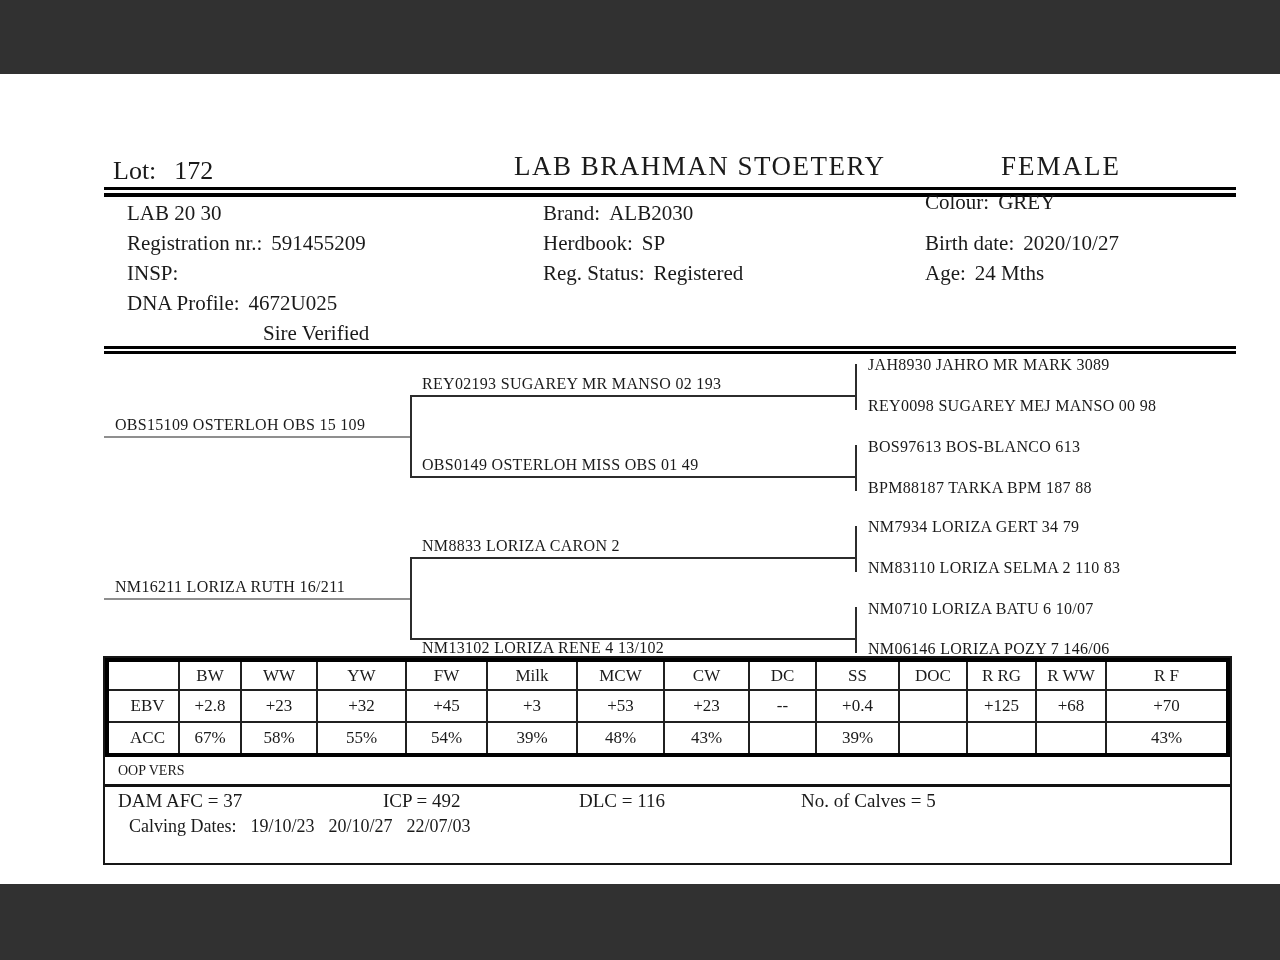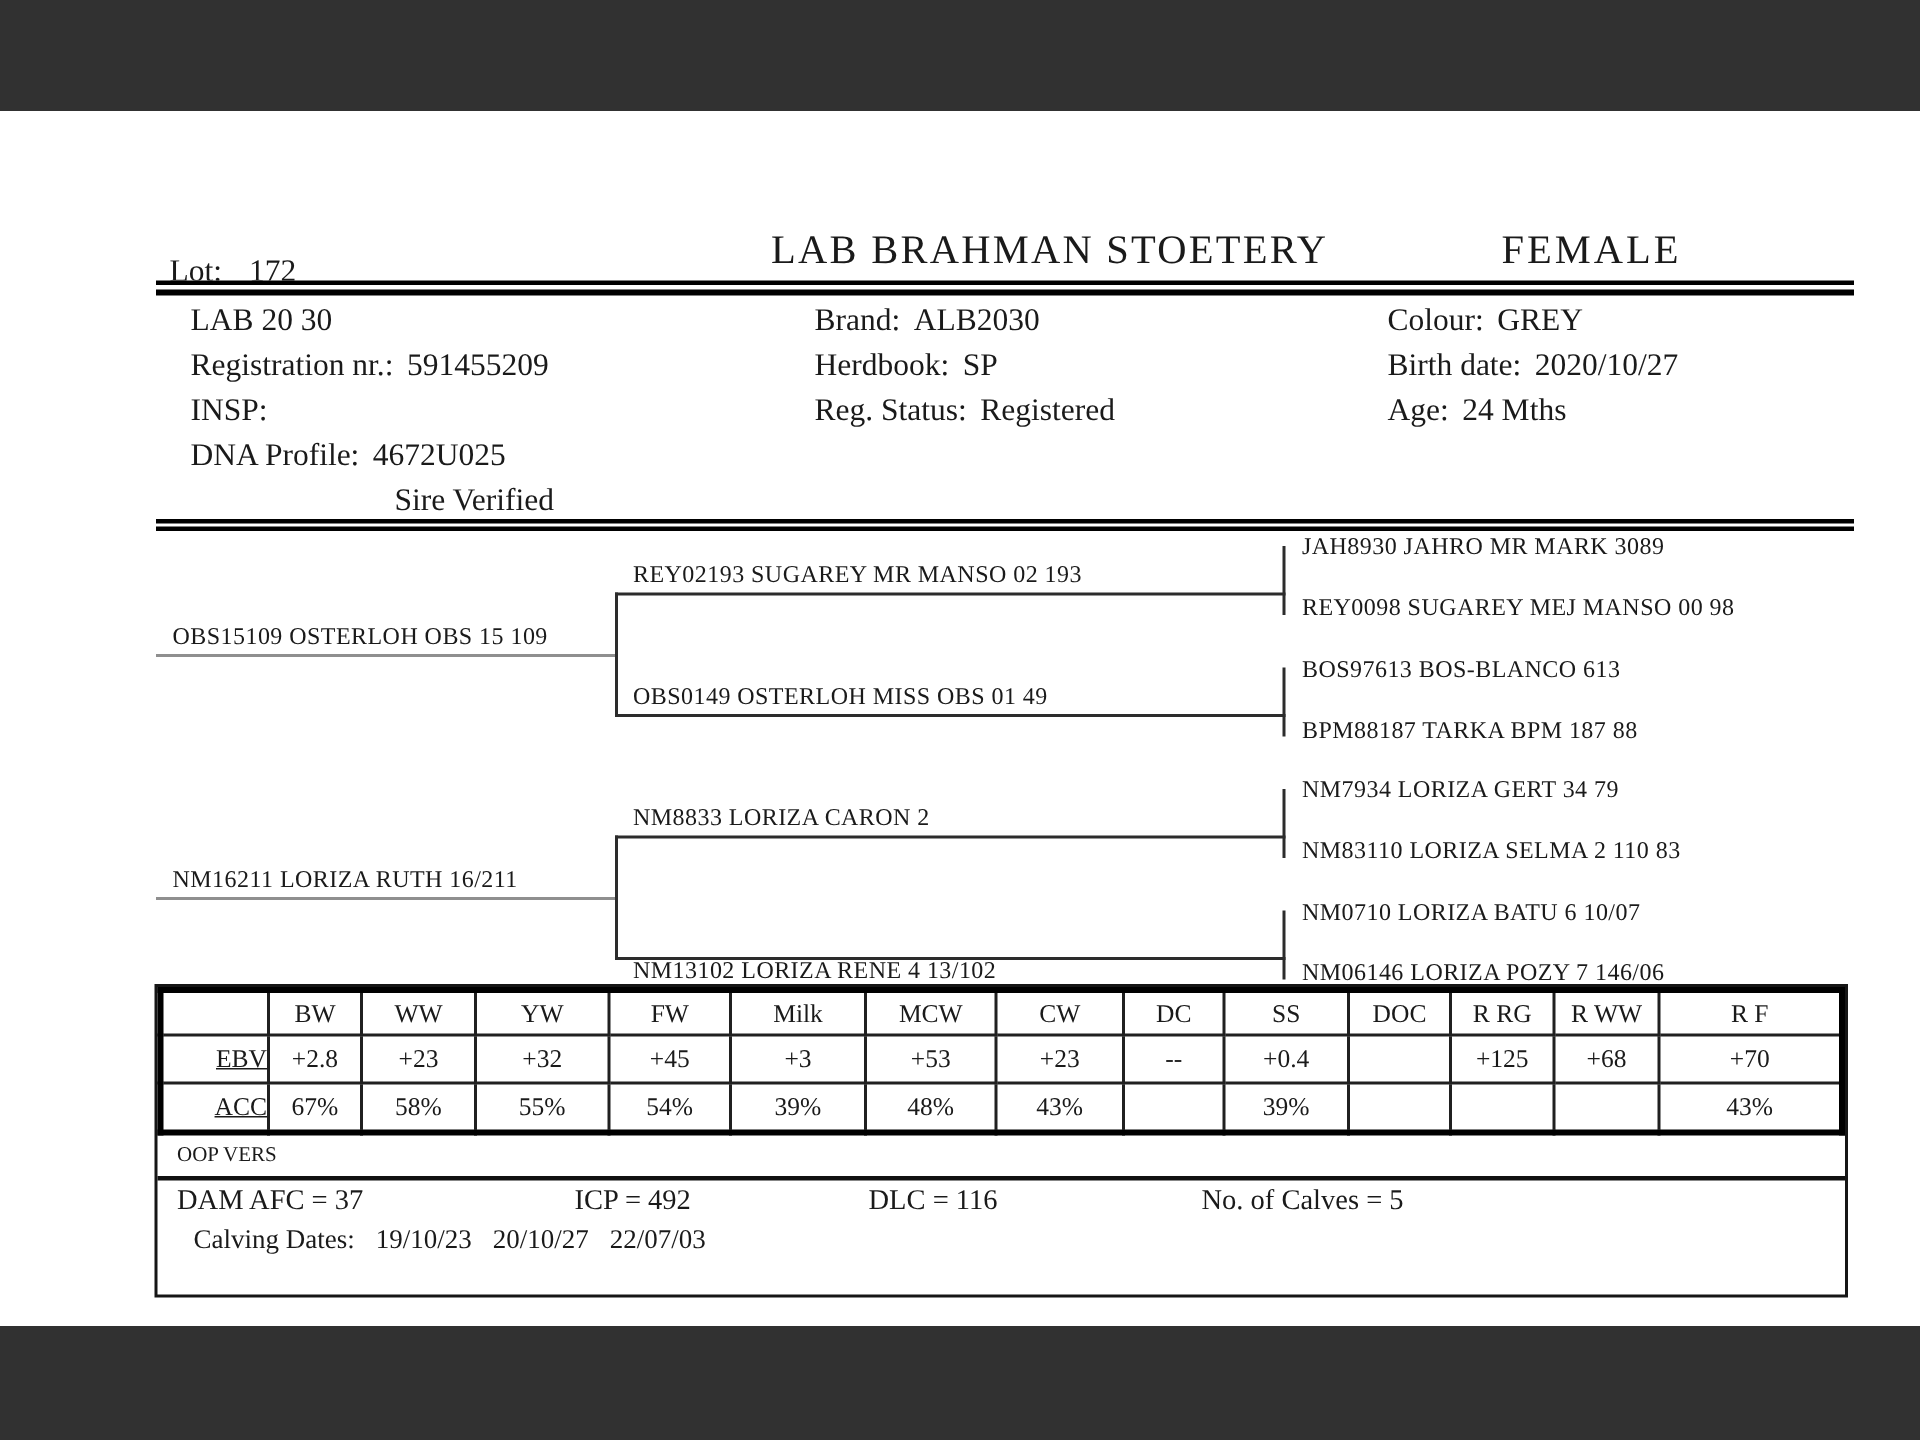--- a/index.html
+++ b/index.html
@@ -7,21 +7,21 @@
     width:1280px;height:960px;position:relative;overflow:hidden;
     background:#ffffff;color:#1a1a1a;
     font-family:"Liberation Serif", serif;
   }
   .abs{position:absolute;}
   .bar{position:absolute;left:0;width:1280px;background:#313131;}
   .bar.top{top:0;height:74px;}
   .bar.bottom{top:884px;height:76px;}
 
   
-  .lot-line{left:113px;top:168px;font-size:21px;display:flex;gap:18px;}
+  .lot-line{left:113px;top:156px;font-size:26px;display:flex;gap:18px;}
   .doc-title{left:514px;top:151px;font-size:27px;letter-spacing:1.5px;}
   .sex-label{left:1001px;top:151px;font-size:27px;letter-spacing:2px;}
 
   .dbl-rule{left:104px;width:1132px;background:#fff;}
   .rule1{top:187px;height:3px;border-top:3px solid #000;border-bottom:4px solid #000;}
   .rule2{top:346px;height:2px;border-top:3px solid #000;border-bottom:3px solid #000;}
 
   
   .kv{display:flex;gap:9px;font-size:21px;white-space:nowrap;}
 
@@ -38,21 +38,21 @@
   }
   table.ebv{
     border-collapse:collapse;table-layout:fixed;width:100%;
     border:4px solid #000;font-size:17px;
   }
   table.ebv td{
     border:2px solid #202020;text-align:center;vertical-align:middle;
     height:30px;padding:0;overflow:hidden;white-space:nowrap;
   }
   table.ebv tr.hrow td{height:27px;}
-  table.ebv td.rowlab{text-align:right;padding-left:8px;text-decoration:underline;}
+  table.ebv td.rowlab{text-align:center;padding-left:8px;}
   .oop-row{
     flex:0 0 27px;border-bottom:3px solid #111;
     display:flex;align-items:center;padding-left:13px;font-size:14px;
   }
   .stats-box{flex:1 1 auto;position:relative;font-size:19px;}
   .stats-box .st{position:absolute;top:3px;white-space:nowrap;}
   .calving{position:absolute;left:13px;top:29px;font-size:18px;display:flex;gap:14px;white-space:nowrap;margin-left:11px;}
 </style>
 </head>
 <body>
@@ -95,21 +95,21 @@
 </div>
 <div class="abs kv" style="left:543px;top:231px">
   <span>Herdbook:</span>
   <span>SP</span>
 </div>
 <div class="abs kv" style="left:543px;top:261px">
   <span>Reg. Status:</span>
   <span>Registered</span>
 </div>
 
-<div class="abs kv" style="left:925px;top:201px">
+<div class="abs kv" style="left:925px;top:190px">
   <span>Colour:</span>
   <span>GREY</span>
 </div>
 <div class="abs kv" style="left:925px;top:231px">
   <span>Birth date:</span>
   <span>2020/10/27</span>
 </div>
 <div class="abs kv" style="left:925px;top:261px">
   <span>Age:</span>
   <span>24 Mths</span>

